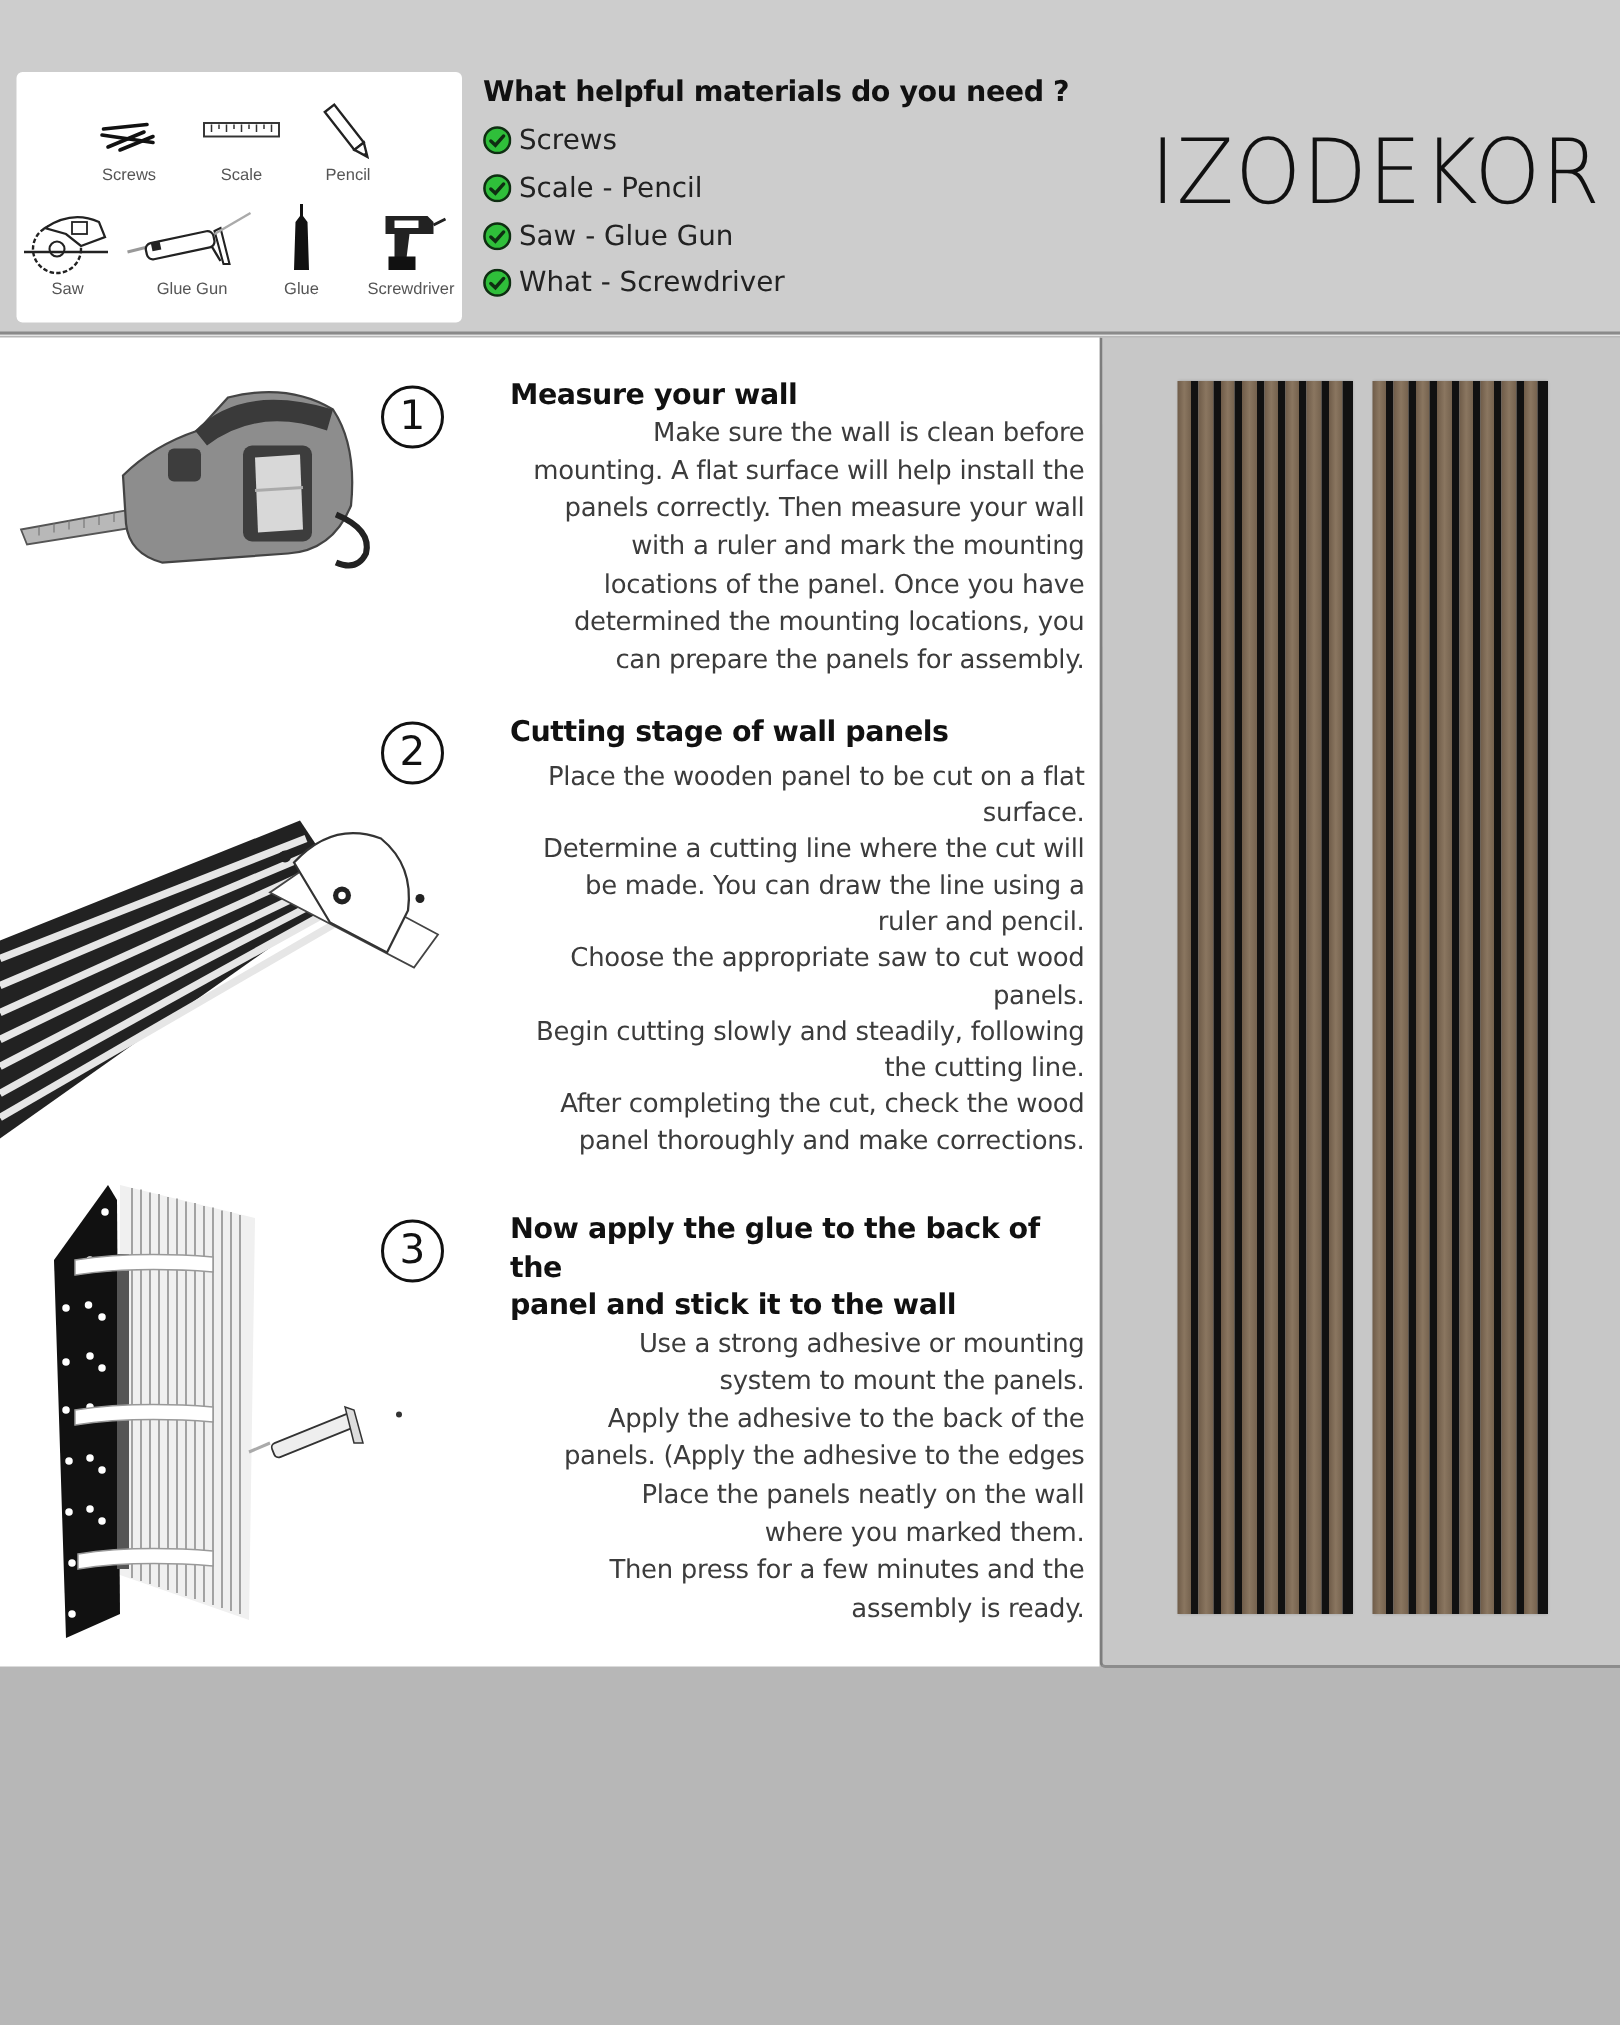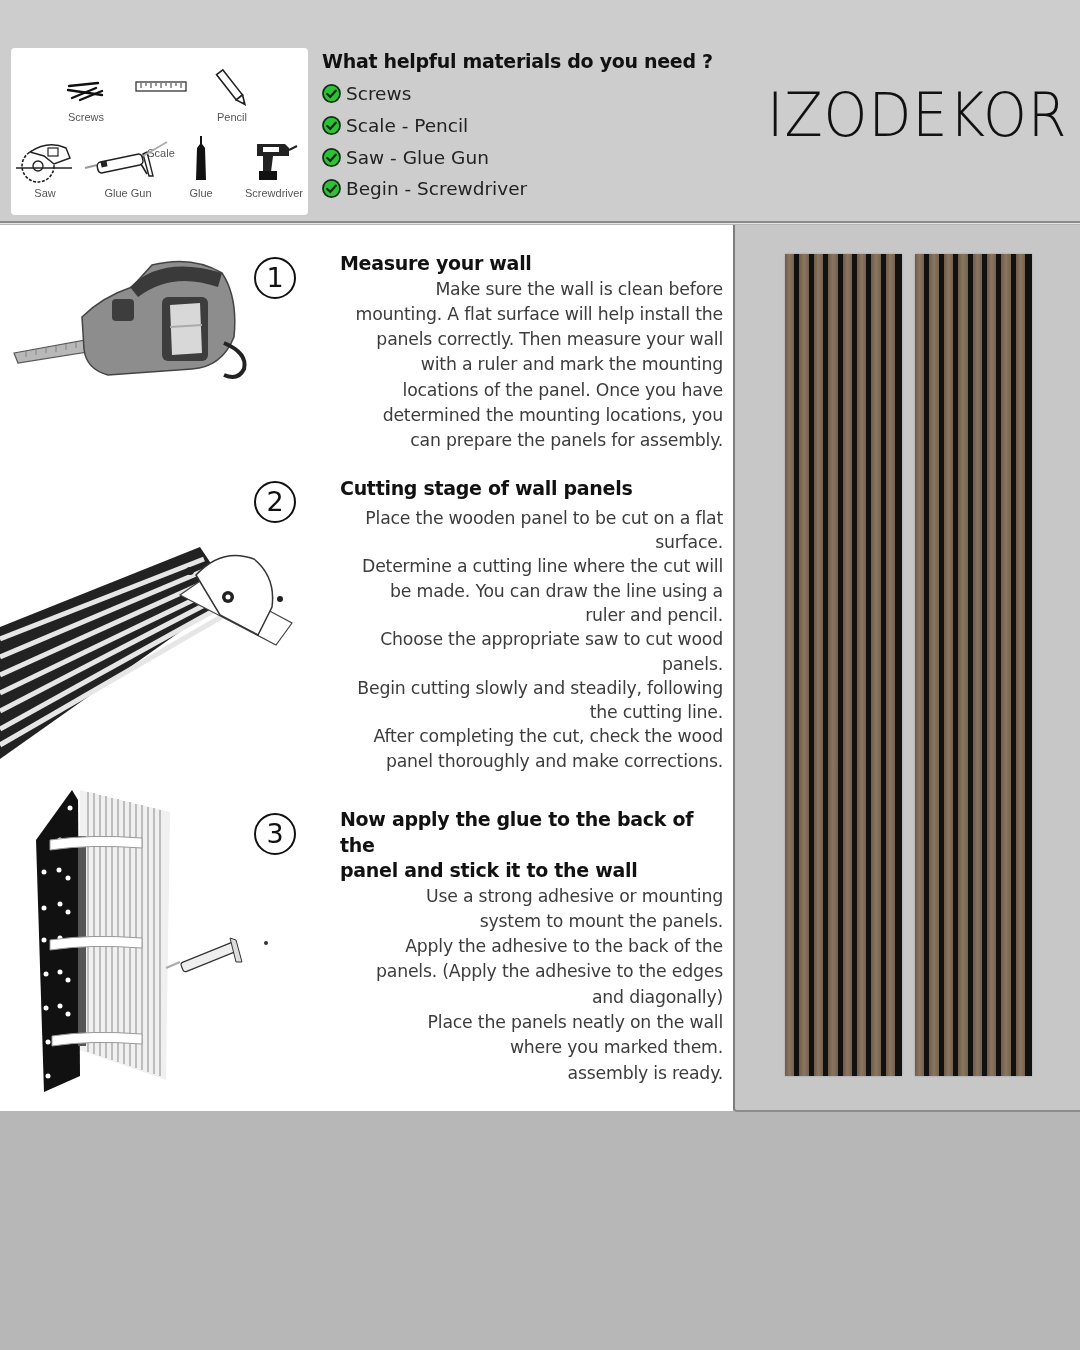--- a/index.html
+++ b/index.html
@@ -111,21 +111,21 @@
             <line x1="11" y1="5" x2="11" y2="8"></line>
             <line x1="16" y1="5" x2="16" y2="10"></line>
           <line x1="21" y1="5" x2="21" y2="8"></line>
             <line x1="26" y1="5" x2="26" y2="10"></line>
             <line x1="31" y1="5" x2="31" y2="8"></line>
           <line x1="36" y1="5" x2="36" y2="10"></line>
             <line x1="41" y1="5" x2="41" y2="8"></line>
             <line x1="46" y1="5" x2="46" y2="10"></line>
         </g>
       </svg>
-      <span class="lbl" style="top:33px;margin-top:36px;">Scale</span>
+      <span class="lbl" style="top:33px;">Scale</span>
     </div>
 
     <div class="tool" style="left:200px;top:18px;width:42px;height:62px;">
       <svg width="42" height="44" viewBox="0 0 42 44">
         <g transform="rotate(-38 21 22)">
           <rect x="17" y="2" width="8" height="32" fill="#fff" stroke="#222" stroke-width="1.6"></rect>
           <polygon points="17,34 25,34 21,43" fill="#fff" stroke="#222" stroke-width="1.6"></polygon>
           <polygon points="20,40 22,40 21,43" fill="#222"></polygon>
         </g>
       </svg>
@@ -195,21 +195,21 @@
           <circle cx="10" cy="10" r="9" fill="#2fbf3a" stroke="#0f2e12" stroke-width="1.8"></circle>
           <path d="M5.5 10.5 L8.7 13.5 L14.5 7" fill="none" stroke="#0f2e12" stroke-width="2.4" stroke-linecap="round"></path>
         </svg>
       <span>Saw - Glue Gun</span>
     </div>
     <div class="mat-item">
       <svg class="check" viewBox="0 0 20 20">
           <circle cx="10" cy="10" r="9" fill="#2fbf3a" stroke="#0f2e12" stroke-width="1.8"></circle>
           <path d="M5.5 10.5 L8.7 13.5 L14.5 7" fill="none" stroke="#0f2e12" stroke-width="2.4" stroke-linecap="round"></path>
         </svg>
-      <span>Begin - Screwdriver</span>
+      <span>What - Screwdriver</span>
     </div>
   </div>
 
   <div class="brand">IZODEKOR</div>
 </div>
 
 <div class="content">
 
   <svg class="illus" style="left:12px;top:32px;" width="240" height="130" viewBox="0 0 240 130">
     <polygon points="2,96 90,80 94,92 6,106" fill="#b8b8b8" stroke="#555" stroke-width="1.2"></polygon>
@@ -333,23 +333,23 @@
   <div class="step-text" style="top:582px;">
     <div class="step-title">
       <div>Now apply the glue to the back of the</div>
       <div>panel and stick it to the wall</div>
     </div>
     <div class="step-body">
       <p>Use a strong adhesive or mounting</p>
       <p>system to mount the panels.</p>
       <p>Apply the adhesive to the back of the</p>
       <p>panels. (Apply the adhesive to the edges</p>
-      <p>and diagonally)</p>
       <p>Place the panels neatly on the wall</p>
       <p>where you marked them.</p>
+      <p>Then press for a few minutes and the</p>
       <p>assembly is ready.</p>
     </div>
   </div>
 </div>
 
 <div class="side">
   <div class="panel" style="left:50px;">
     <div class="slat"></div>
       <div class="gap"></div>
     <div class="slat"></div>

